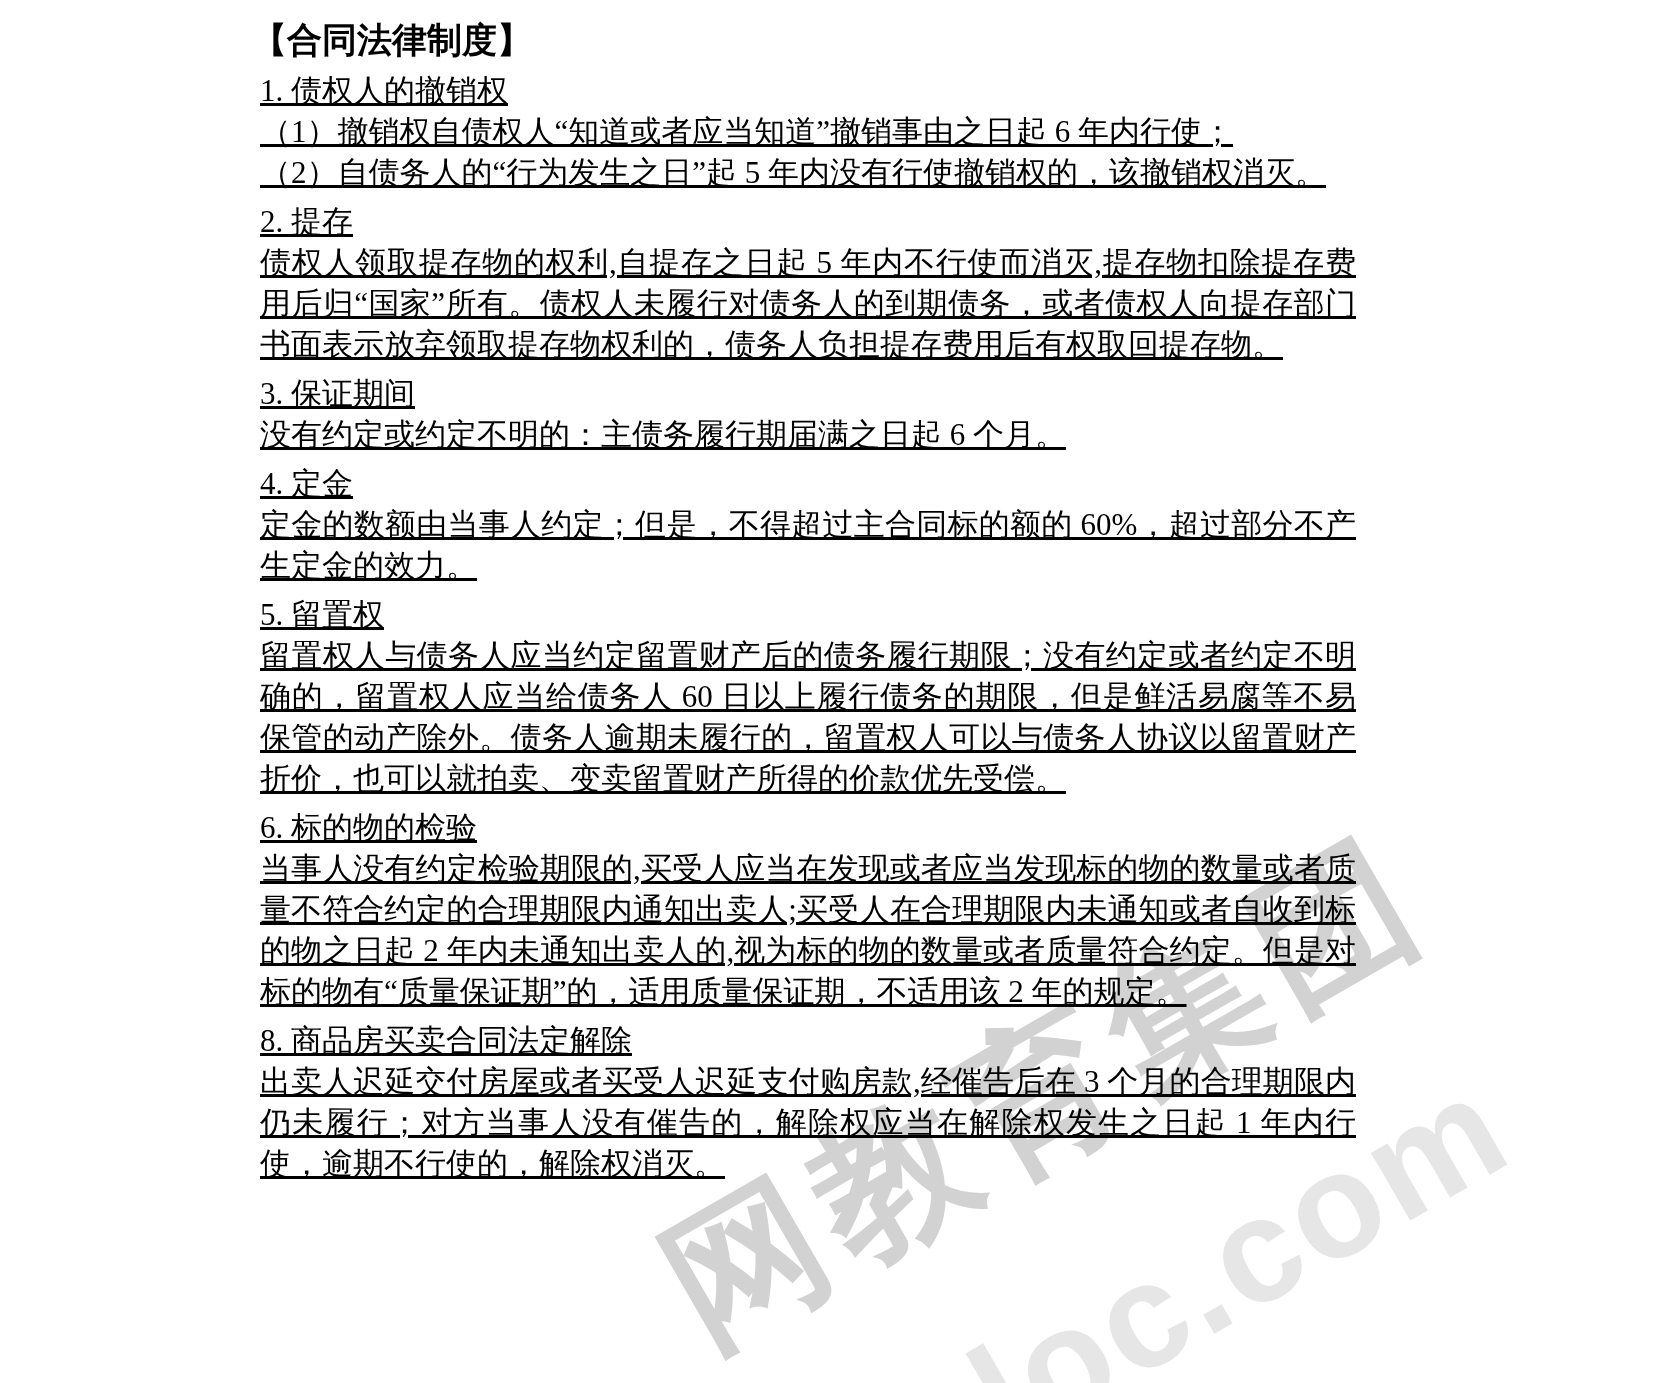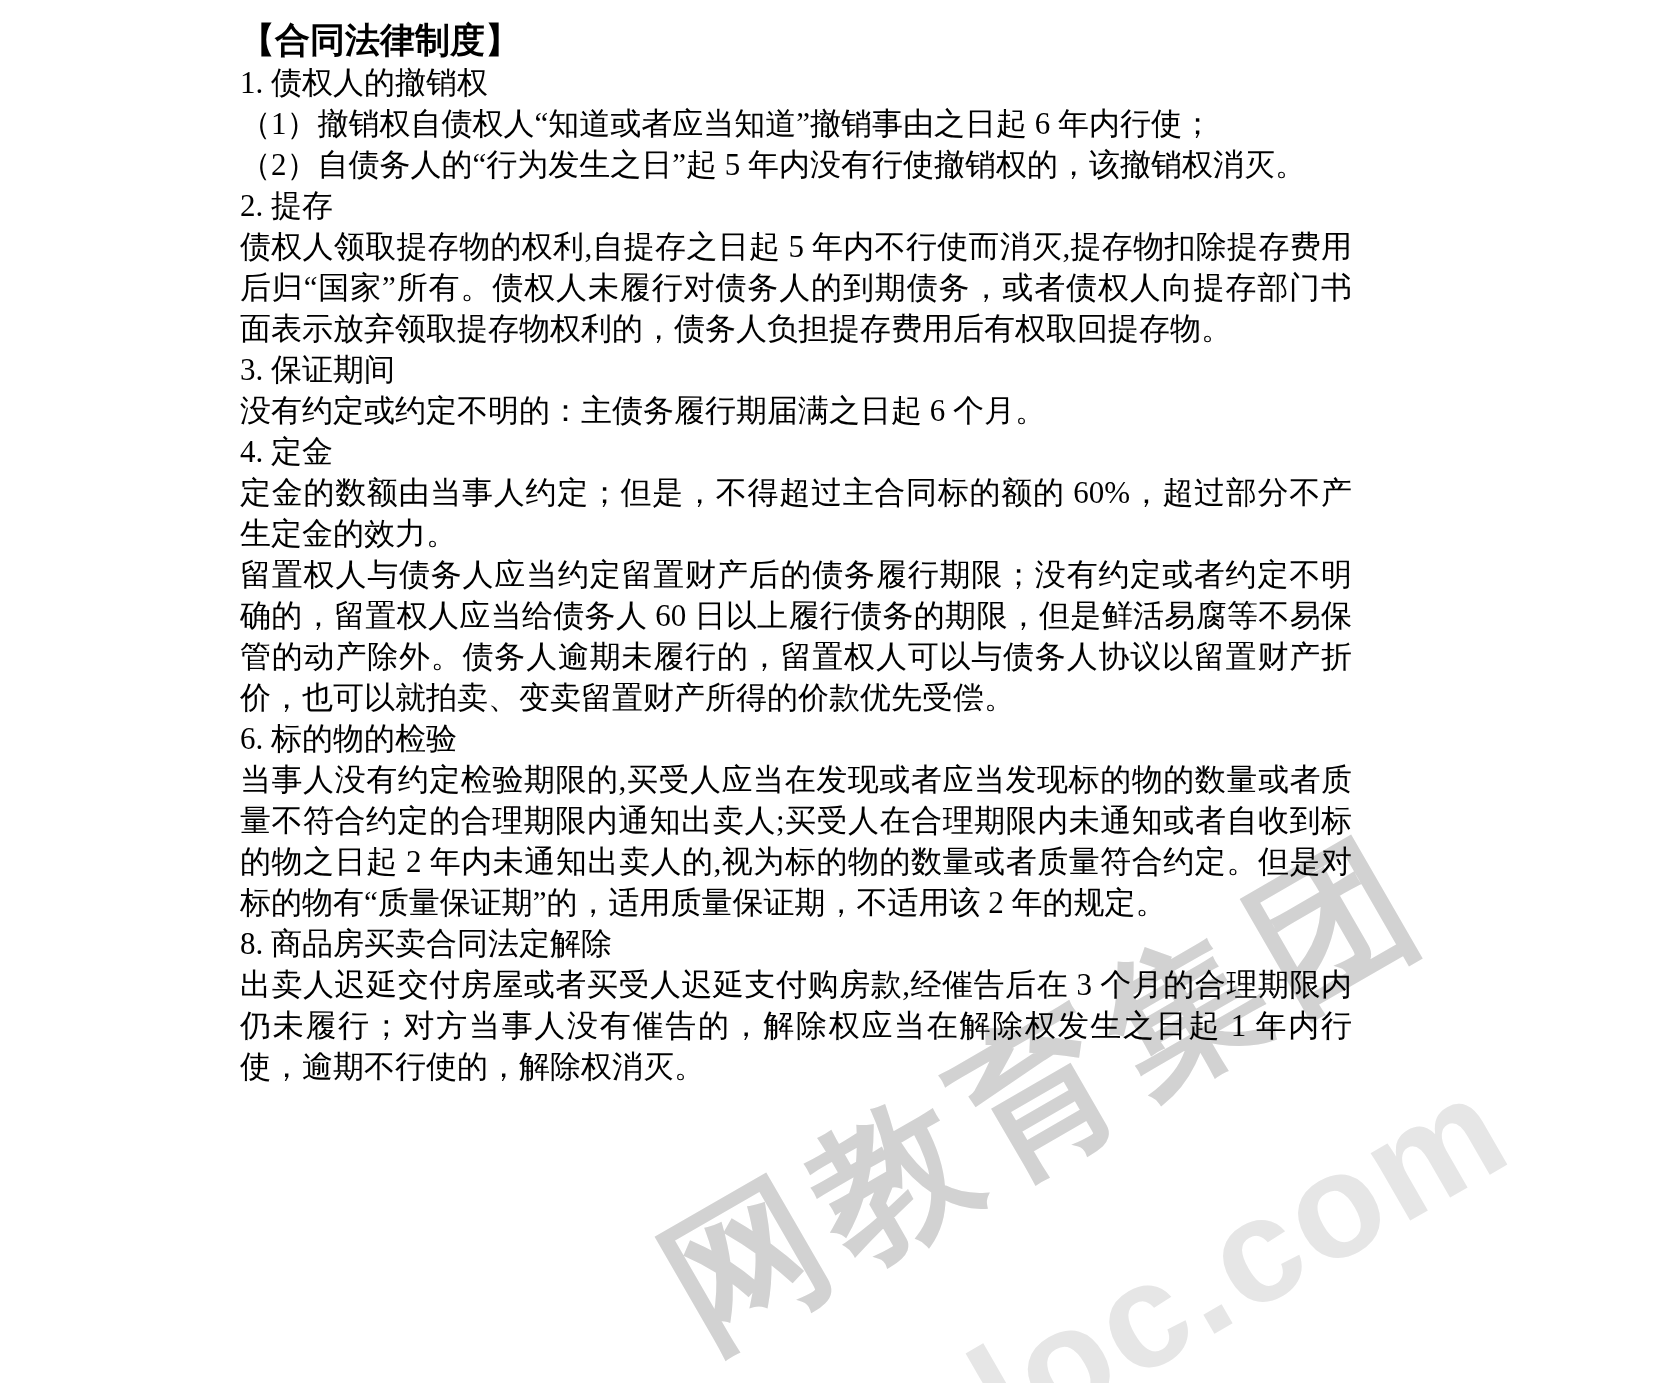--- a/index.html
+++ b/index.html
@@ -44,35 +44,35 @@
     transform-origin: left top;
     font-family: "Liberation Sans", "DejaVu Sans", sans-serif;
     font-weight: bold;
     font-size: 148px;
     letter-spacing: 4px;
     white-space: nowrap;
     line-height: 1;
   }
   .content {
     position: absolute;
-    left: 240px;
+    left: 252px;
     top: 18px;
     width: 1112px;
     z-index: 1;
     font-size: 31px;
     line-height: 41px;
   }
   .doc-title {
     font-family: "Liberation Sans", "DejaVu Sans", sans-serif;
     font-weight: bold;
     font-size: 35px;
     line-height: 44px;
     margin: 0;
   }
-  .section { margin: 0; }
+  .section { margin: 8px; text-decoration: underline; }
   .section-heading {
     font-size: 31px;
     line-height: 41px;
     margin: 0;
     font-weight: normal;
   }
   p.para {
     margin: 0;
     text-align: justify;
     text-justify: inter-ideograph;
@@ -107,20 +107,21 @@
       <h2 class="section-heading">3. 保证期间</h2>
       <p class="para">没有约定或约定不明的：主债务履行期届满之日起 6 个月。</p>
     </div>
 
     <div class="section">
       <h2 class="section-heading">4. 定金</h2>
       <p class="para">定金的数额由当事人约定；但是，不得超过主合同标的额的 60%，超过部分不产生定金的效力。</p>
     </div>
 
     <div class="section">
+      <h2 class="section-heading">5. 留置权</h2>
       <p class="para">留置权人与债务人应当约定留置财产后的债务履行期限；没有约定或者约定不明确的，留置权人应当给债务人 60 日以上履行债务的期限，但是鲜活易腐等不易保管的动产除外。债务人逾期未履行的，留置权人可以与债务人协议以留置财产折价，也可以就拍卖、变卖留置财产所得的价款优先受偿。</p>
     </div>
 
     <div class="section">
       <h2 class="section-heading">6. 标的物的检验</h2>
       <p class="para">当事人没有约定检验期限的,买受人应当在发现或者应当发现标的物的数量或者质量不符合约定的合理期限内通知出卖人;买受人在合理期限内未通知或者自收到标的物之日起 2 年内未通知出卖人的,视为标的物的数量或者质量符合约定。但是对标的物有“质量保证期”的，适用质量保证期，不适用该 2 年的规定。</p>
     </div>
 
 
     <div class="section">

